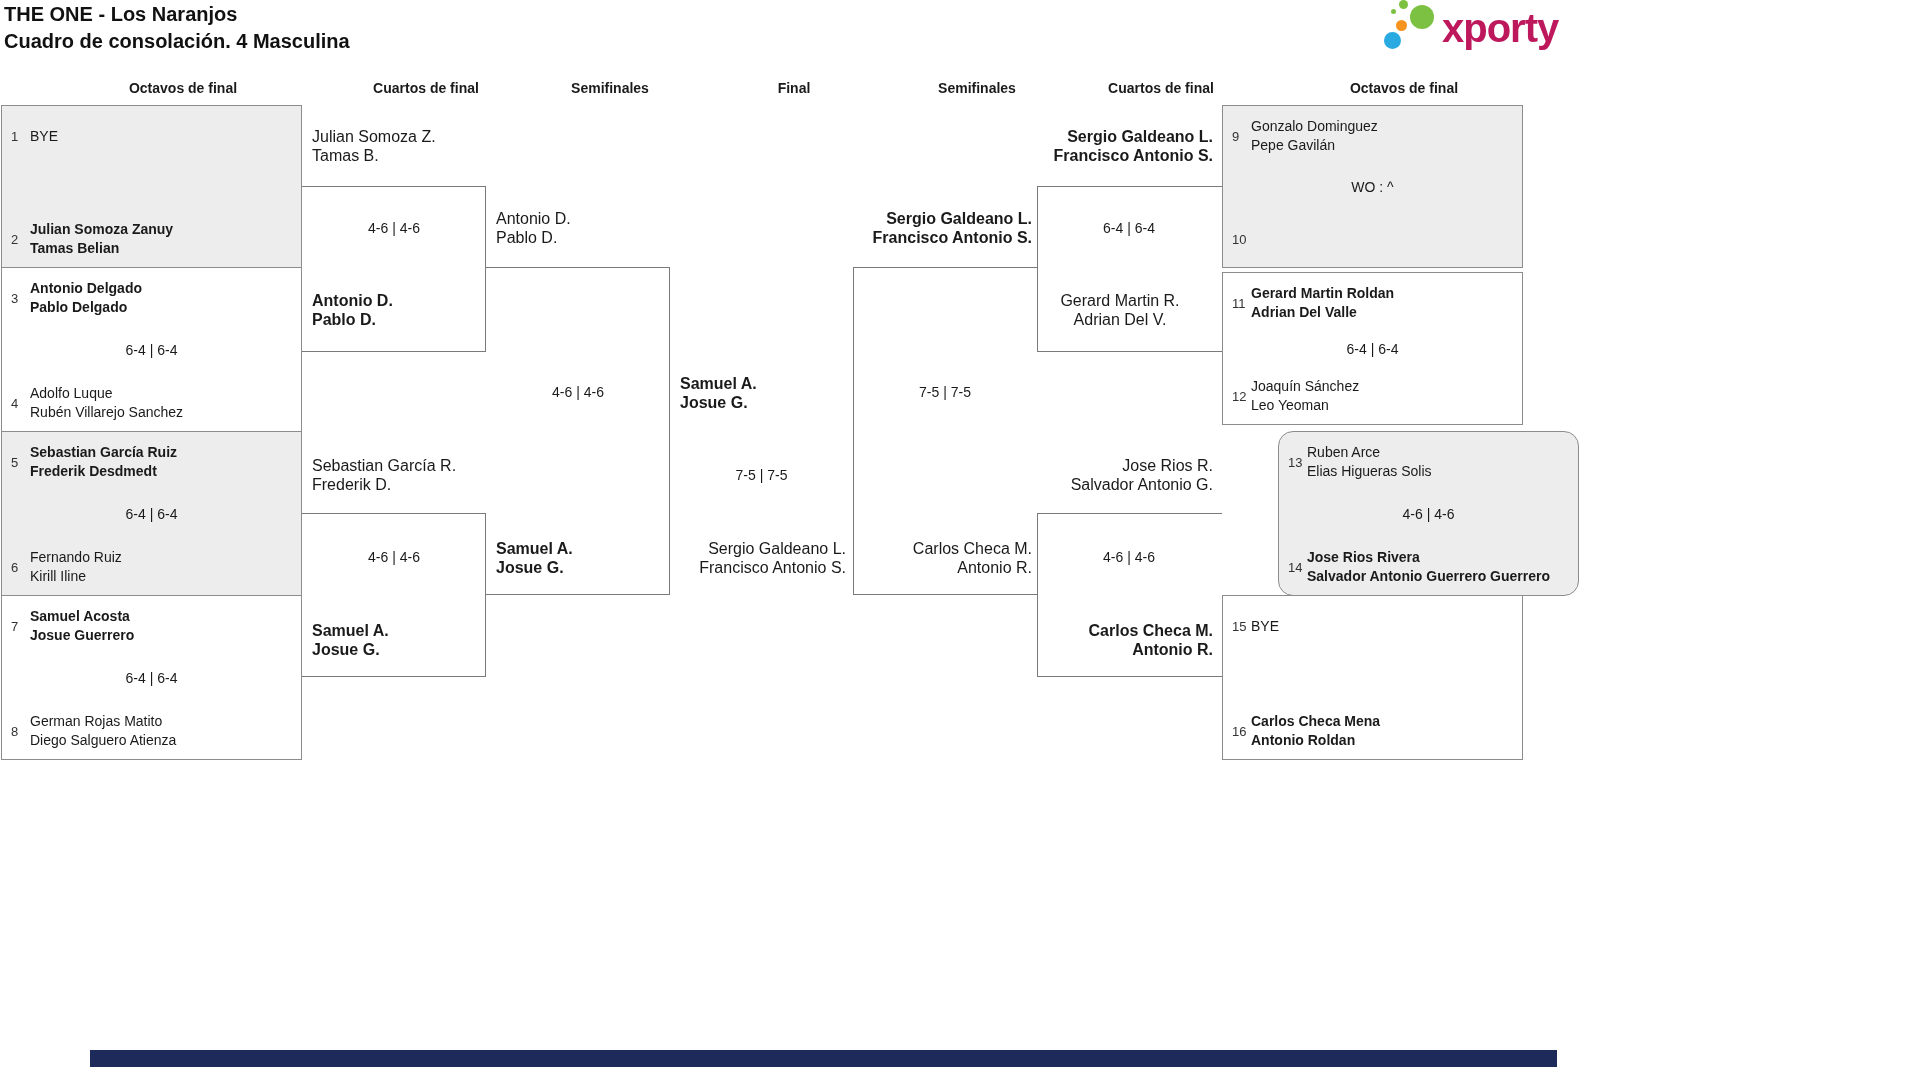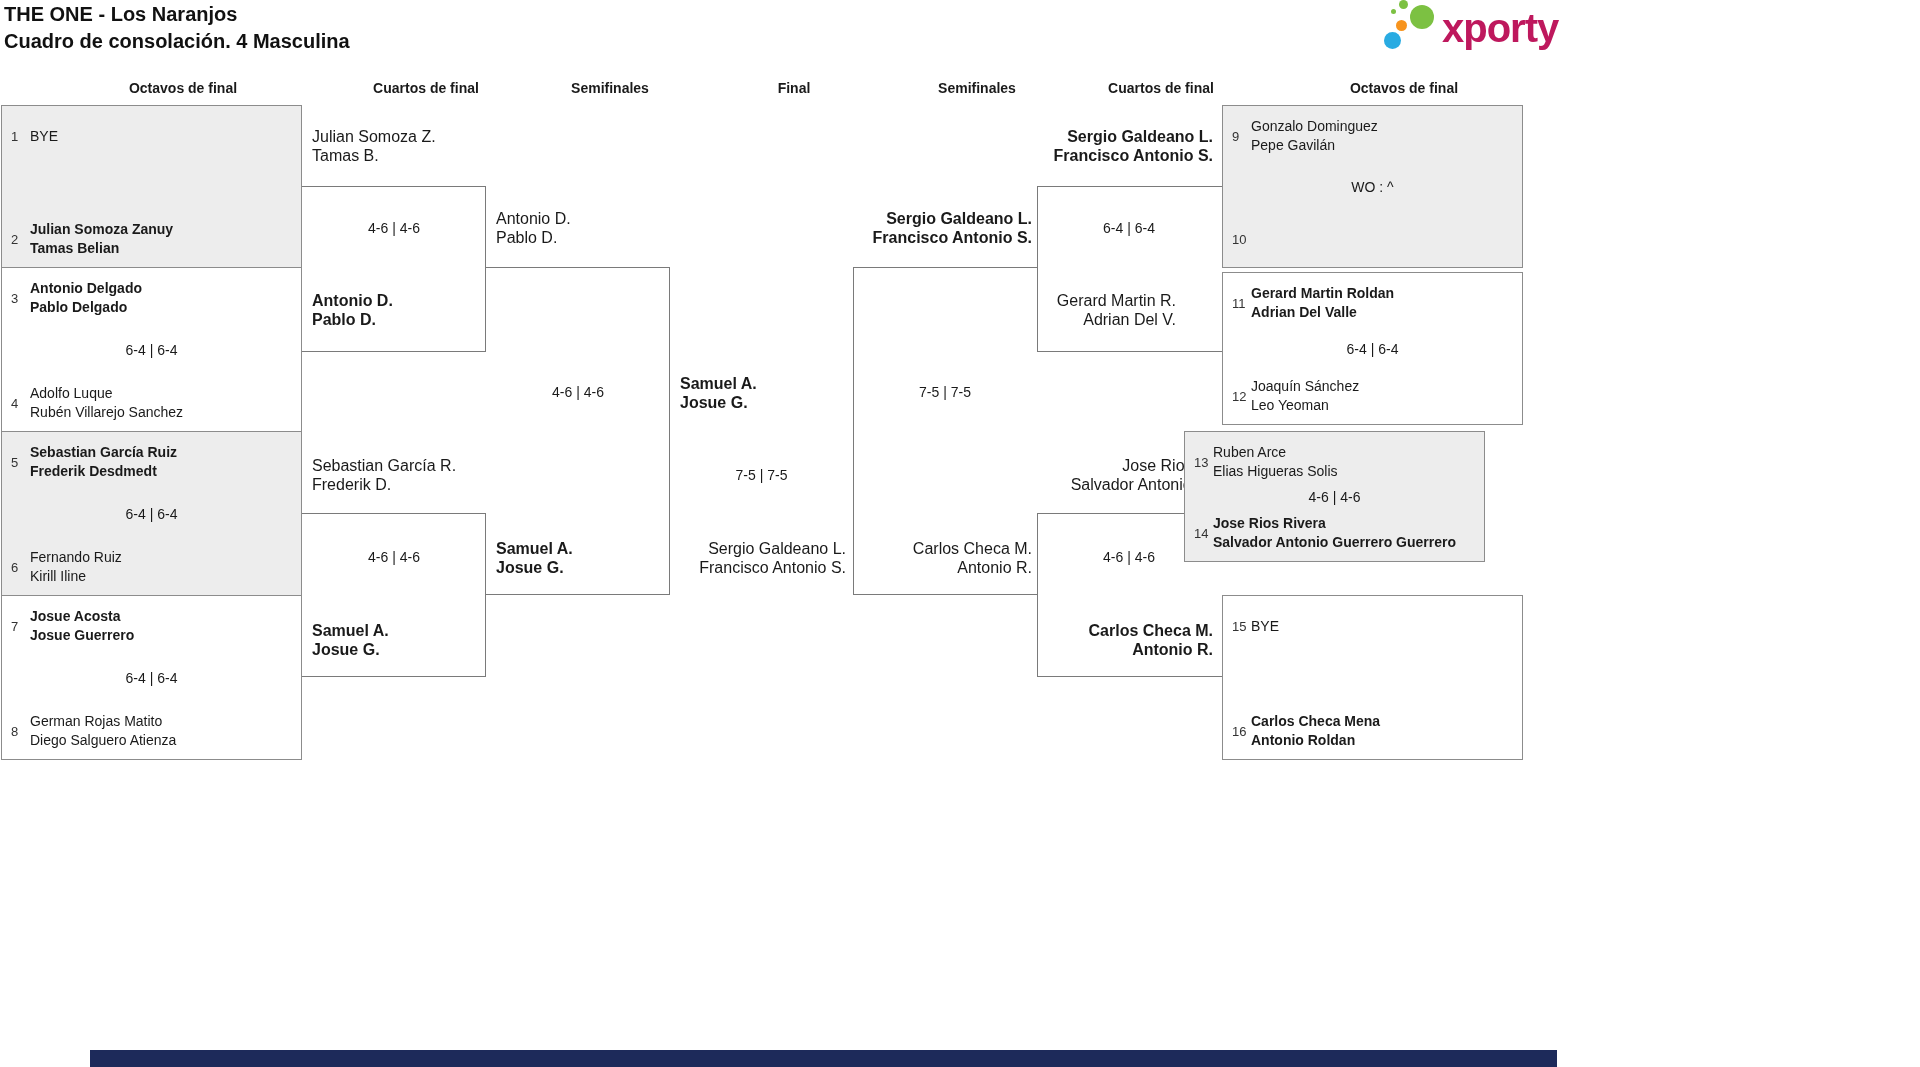--- a/index.html
+++ b/index.html
@@ -119,21 +119,21 @@
         <div>Fernando Ruiz</div>
         <div>Kirill Iline</div>
       </div>
     </div>
   </div>
 
   <div class="obox white" style="left:1px;top:595px;height:165px;">
     <div class="team t-top">
       <div class="seed">7</div>
       <div class="names b">
-        <div>Josue Acosta</div>
+        <div>Samuel Acosta</div>
         <div>Josue Guerrero</div>
       </div>
     </div>
     <div class="score">6-4 | 6-4</div>
     <div class="team t-bot">
       <div class="seed">8</div>
       <div class="names">
         <div>German Rojas Matito</div>
         <div>Diego Salguero Atienza</div>
       </div>
@@ -195,21 +195,21 @@
   <div class="clabel r" style="left:848px;top:539px;width:184px;">
     <div>Carlos Checa M.</div>
     <div>Antonio R.</div>
   </div>
 
   <div class="clabel r b" style="left:1027px;top:127px;width:186px;">
     <div>Sergio Galdeano L.</div>
     <div>Francisco Antonio S.</div>
   </div>
   <div class="cscore" style="left:1037px;top:220px;width:184px;">6-4 | 6-4</div>
-  <div class="clabel r" style="left:990px;top:291px;width:186px;">
+  <div class="clabel r" style="left:1027px;top:291px;width:186px;text-align:center;">
     <div>Gerard Martin R.</div>
     <div>Adrian Del V.</div>
   </div>
 
   <div class="clabel r" style="left:1027px;top:456px;width:186px;">
     <div>Jose Rios R.</div>
     <div>Salvador Antonio G.</div>
   </div>
   <div class="cscore" style="left:1037px;top:549px;width:184px;">4-6 | 4-6</div>
   <div class="clabel r b" style="left:1027px;top:621px;width:186px;">
@@ -242,21 +242,21 @@
     <div class="score">6-4 | 6-4</div>
     <div class="team t-bot">
       <div class="seed">12</div>
       <div class="names">
         <div>Joaquín Sánchez</div>
         <div>Leo Yeoman</div>
       </div>
     </div>
   </div>
 
-  <div class="obox grey" style="left:1184px;top:431px;height:131px;">
+  <div class="obox grey" style="left:1278px;top:431px;height:165px;border-radius:15px;">
     <div class="team t-top">
       <div class="seed">13</div>
       <div class="names">
         <div>Ruben Arce</div>
         <div>Elias Higueras Solis</div>
       </div>
     </div>
     <div class="score">4-6 | 4-6</div>
     <div class="team t-bot">
       <div class="seed">14</div>

